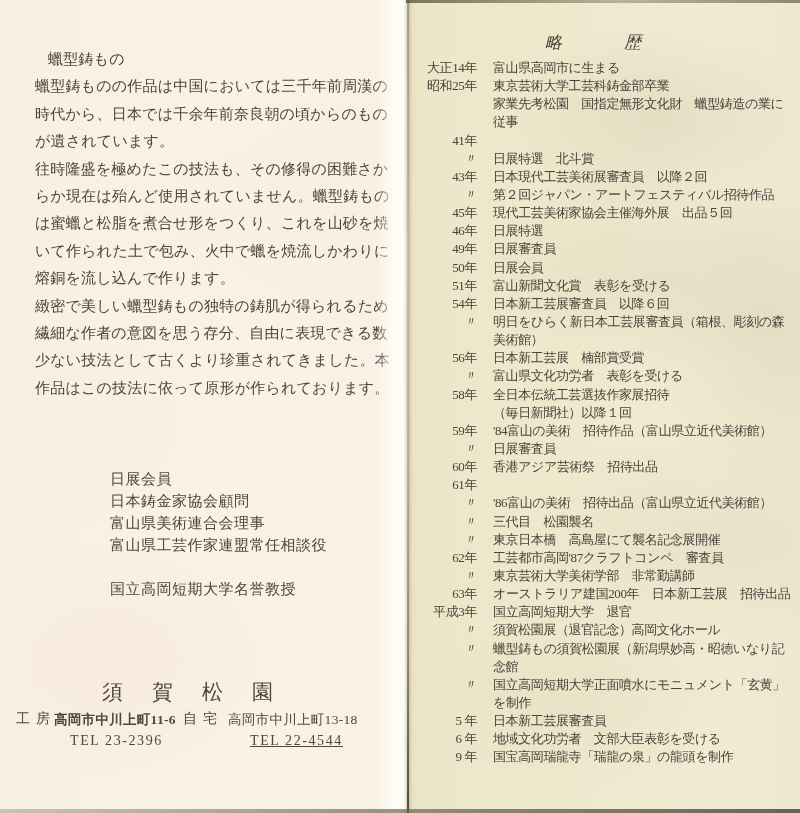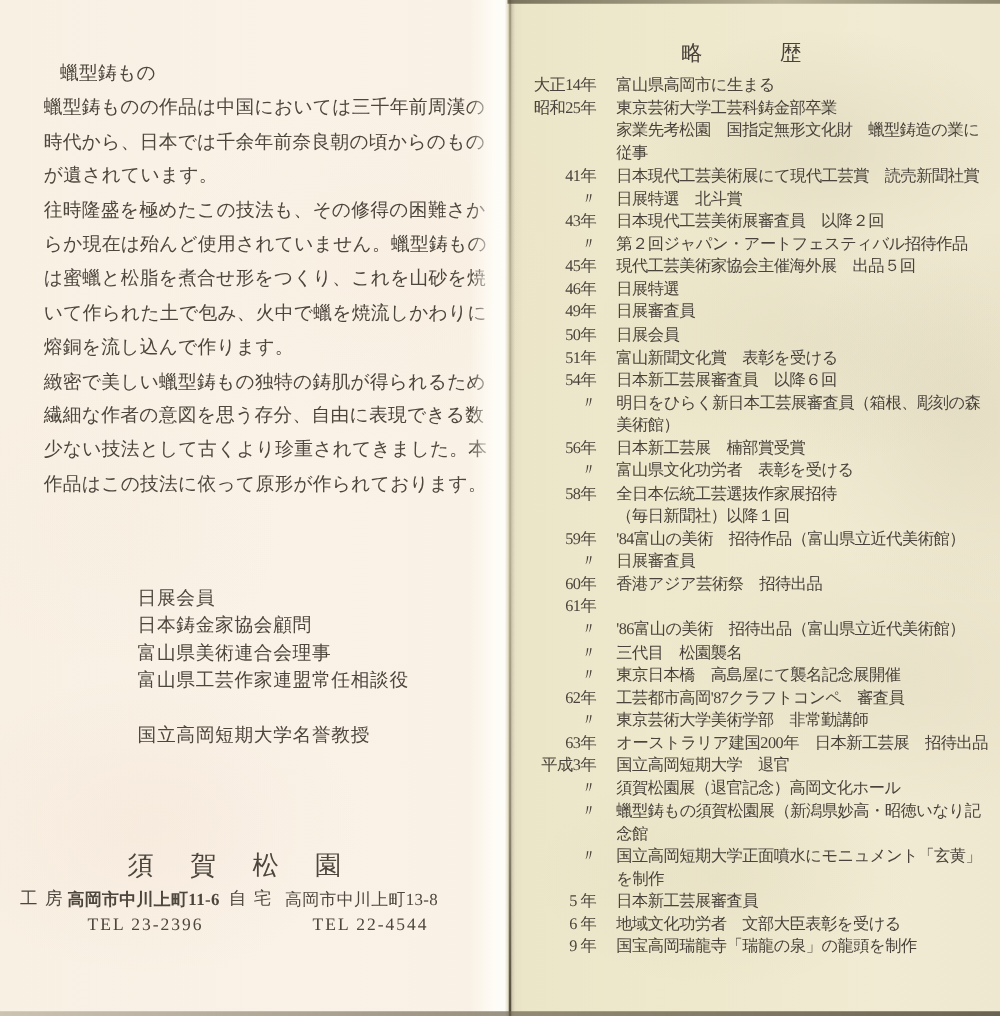--- a/index.html
+++ b/index.html
@@ -63,24 +63,24 @@
   .artist-name{position:absolute;left:102px;top:678px;font-size:21px;letter-spacing:29px;white-space:nowrap;}
   .contact span{position:absolute;font-size:14px;white-space:pre;}
   .c-label{letter-spacing:6px;}
   .c-addr{font-size:13.5px !important;letter-spacing:.3px;}
   .c-tel{letter-spacing:1.6px;}
   .s-label{left:16px;top:710px;text-align:center;}
   .s-addr{left:54px;top:711px;font-weight:bold;}
   .h-label{left:183px;top:710px;}
   .h-addr{left:228px;top:711px;}
   .s-tel{left:70px;top:733px;}
-  .h-tel{left:250px;top:733px;}
+  .h-tel{left:250px;top:733px;text-decoration:underline;}
 
   
-  .chron-heading{position:absolute;left:545px;top:31px;font-size:17px;letter-spacing:62px;white-space:nowrap;color:#48423a;}
+  .chron-heading{position:absolute;left:545px;top:31px;font-size:17px;letter-spacing:62px;white-space:nowrap;color:#48423a;font-style:italic;}
   .chron{position:absolute;left:415px;top:59px;width:390px;font-size:13px;letter-spacing:-.4px;color:#49433b;}
   .crow{display:flex;height:18.15px;line-height:18.15px;}
   .crow .year{width:62px;text-align:right;white-space:pre;flex:none;}
   .crow .txt{margin-left:16px;white-space:pre;flex:none;}
 </style>
 </head>
 <body>
 
 <div class="scan">
 
@@ -129,21 +129,21 @@
 
         <div class="pline">国立高岡短期大学名誉教授</div>
       </div>
 
     <div class="artist-name">須賀松園</div>
 
     <div class="contact">
       <span class="c-label s-label">工房</span>
       <span class="c-addr s-addr">高岡市中川上町11-6</span>
       <span class="c-label h-label">自宅</span>
-      <span class="c-addr h-addr">高岡市中川上町13-8</span>
+      <span class="c-addr h-addr">高岡市中川上町13-18</span>
       <span class="c-tel s-tel">TEL 23-2396</span>
       <span class="c-tel h-tel">TEL 22-4544</span>
     </div>
   </div>
 
   <div class="page right"></div>
 
   <div class="chron-heading">略歴</div>
 
   <div class="chron">
@@ -163,21 +163,20 @@
         <span class="txt">家業先考松園　国指定無形文化財　蠟型鋳造の業に</span>
       </div>
 
       <div class="crow">
         <span class="year"></span>
         <span class="txt">従事</span>
       </div>
 
       <div class="crow">
         <span class="year">41年</span>
-        <span class="txt">日本現代工芸美術展にて現代工芸賞　読売新聞社賞</span>
       </div>
 
       <div class="crow">
         <span class="year">〃</span>
         <span class="txt">日展特選　北斗賞</span>
       </div>
 
       <div class="crow">
         <span class="year">43年</span>
         <span class="txt">日本現代工芸美術展審査員　以降２回</span>

